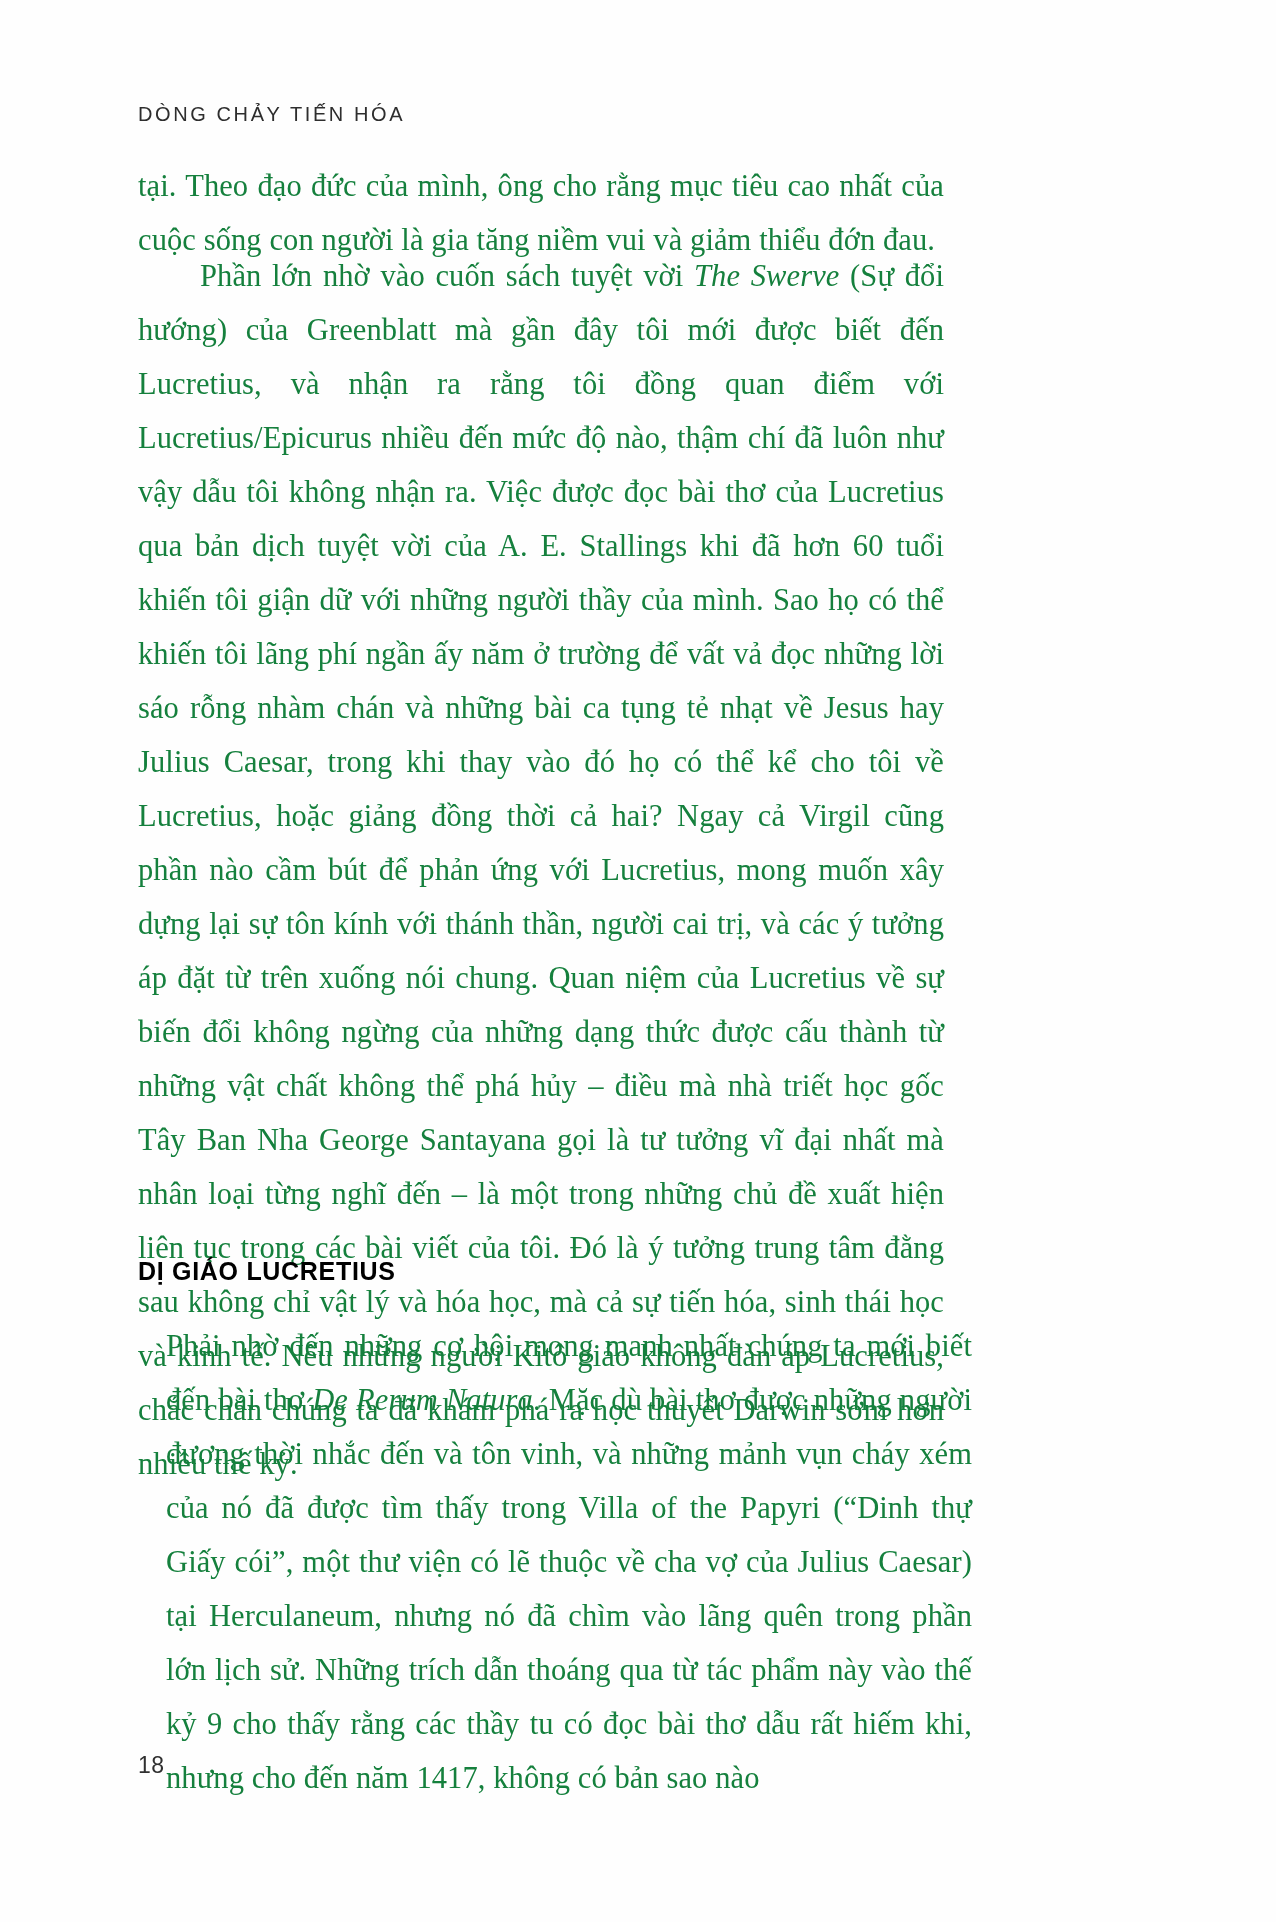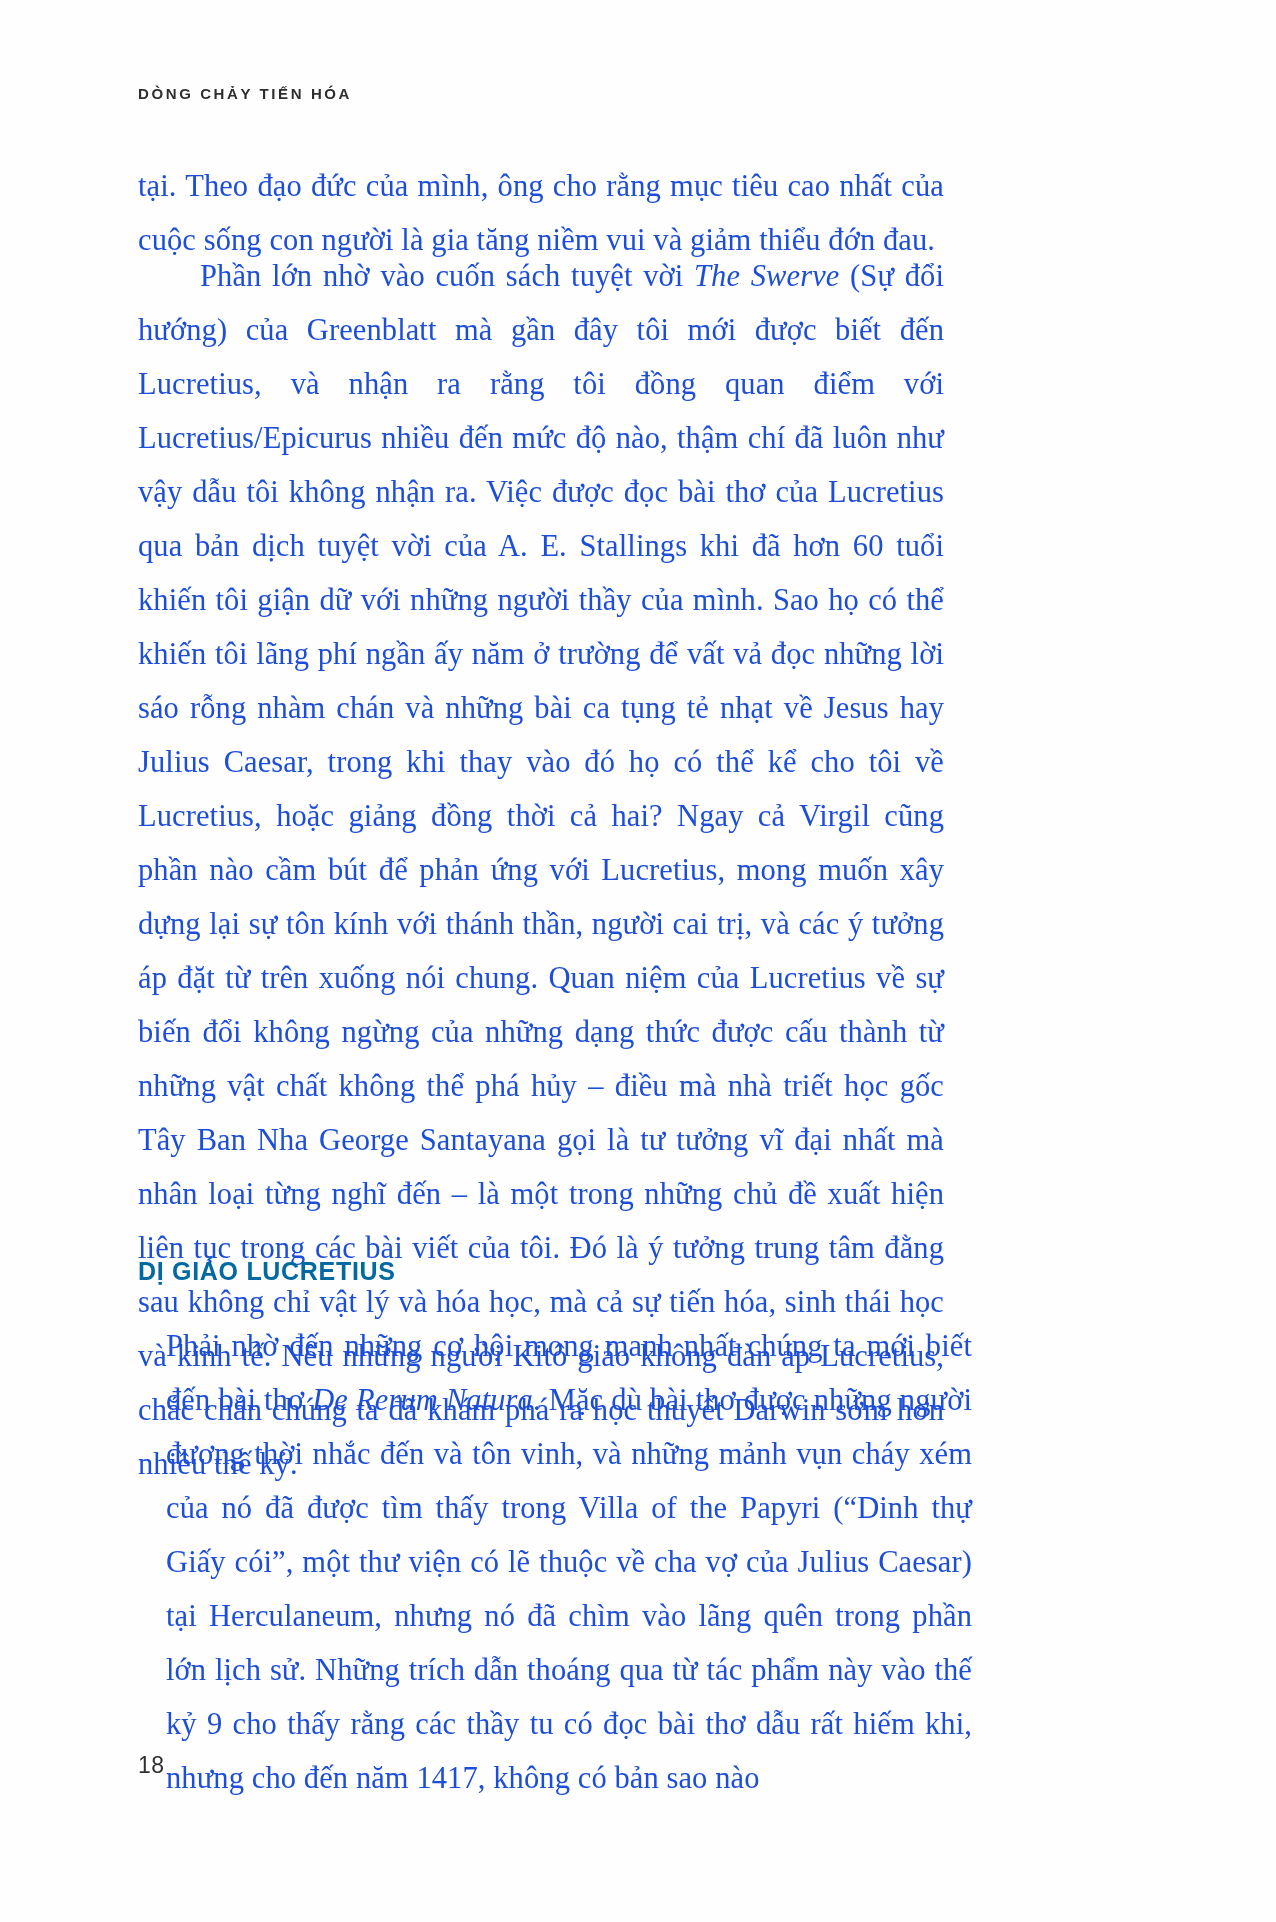--- a/index.html
+++ b/index.html
@@ -19,38 +19,38 @@
   .page {
     position: absolute;
     inset: 0;
     background: #fefefe;
   }
 
   
   .running-head {
     position: absolute;
     left: 138px;
-    top: 85px;
+    top: 103px;
     font-family: "Liberation Sans", sans-serif;
-    font-size: 15px;
-    font-weight: 700;
+    font-size: 20px;
+    font-weight: 400;
     letter-spacing: 2.6px;
     color: #2e2e2e;
     white-space: nowrap;
   }
 
   
   .body-block {
     position: absolute;
     left: 138px;
     width: 806px;
     font-family: "Liberation Serif", serif;
     font-size: 30.5px;
     line-height: 54px;
-    color: #1d4ed8;
+    color: #15803d;
     text-align: justify;
     text-justify: inter-word;
     letter-spacing: 0.1px;
   }
 
   .body-block p {
     margin: 0;
   }
 
   .para-1 { top: 159px; }
@@ -64,21 +64,21 @@
 
   
   .section-heading {
     position: absolute;
     left: 138px;
     top: 1257px;
     font-family: "Liberation Sans", sans-serif;
     font-size: 25px;
     font-weight: 700;
     letter-spacing: 0.7px;
-    color: #0369a1;
+    color: #000000;
     white-space: nowrap;
   }
 
   .para-3 { top: 1319px; margin-left: 28px; }
 
   
   .folio {
     position: absolute;
     left: 138px;
     top: 1752px;

